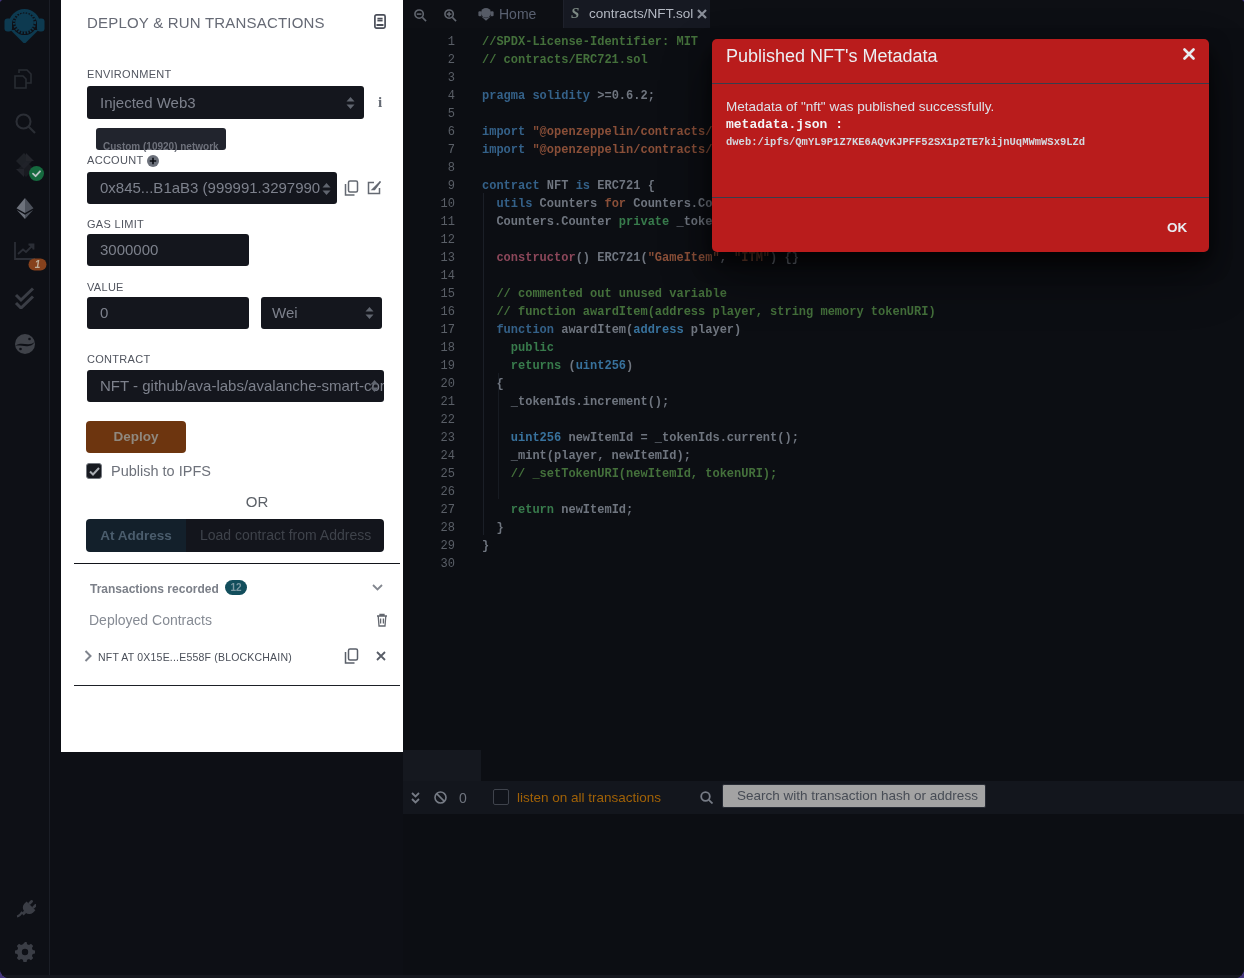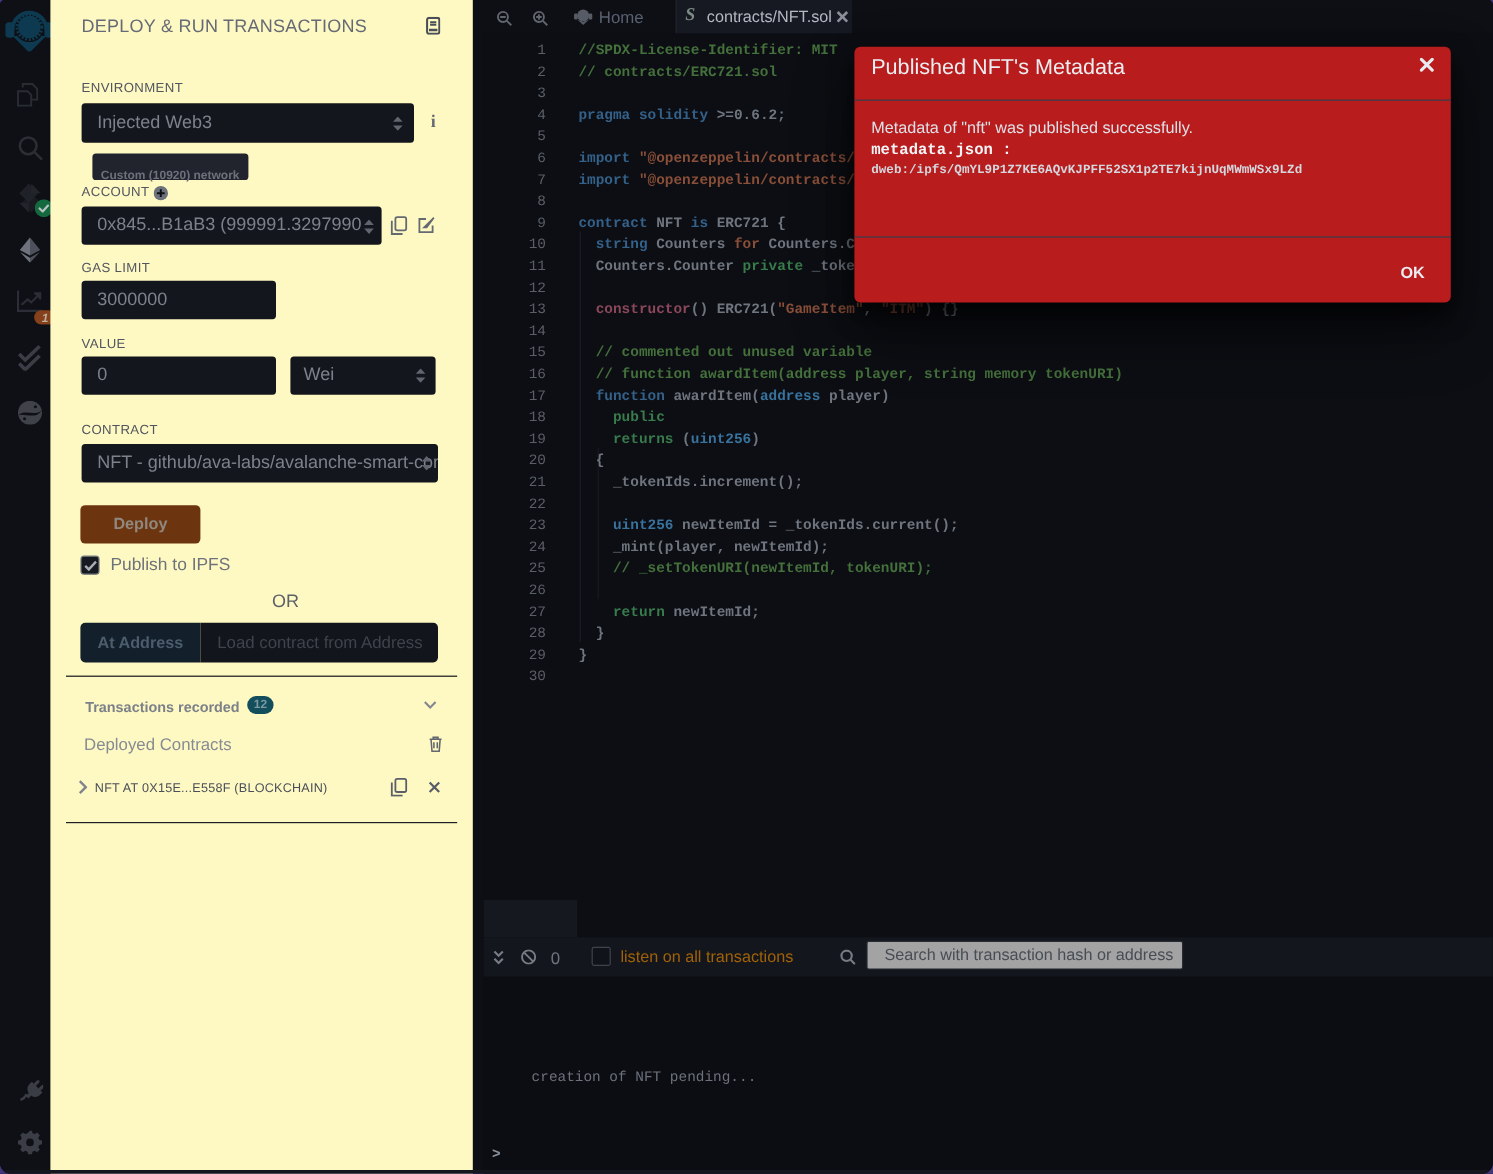--- a/index.html
+++ b/index.html
@@ -10,21 +10,21 @@
   .abs { position:absolute; }
   .lbl { font-size:11px; color:#51555f; letter-spacing:0.3px; }
   .sel { background:#14161d; border-radius:3px; color:#7d818c; font-size:15px; }
   svg { display:block; }
 
   
   #iconbar { position:absolute; left:0; top:0; width:50px; height:978px;
              background:#0e1016; border-right:1px solid #1b1e26; }
 
   
-  #side { position:absolute; left:42px; top:0; width:352px; height:978px; background:#fef9c3; }
+  #side { position:absolute; left:61px; top:0; width:352px; height:752px; background:#ffffff; }
 
   
   #main { position:absolute; left:403px; top:0; width:841px; height:978px; background:#0c0e13; }
   #tabbar { position:absolute; left:0; top:0; width:841px; height:28px; background:#0d0f14; }
   #editor { position:absolute; left:0; top:28px; width:841px; height:753px; background:#0c0e13; }
   pre.code { font-family:"Liberation Mono", monospace; font-size:12px; line-height:18px; font-weight:700; color:#6f757f; }
   .gutter { font-family:"Liberation Mono", monospace; font-size:12px; line-height:18px; color:#5a5f67; text-align:right; }
   .c { color:#44703b; }  
   .k { color:#346189; }  
   .t { color:#38729d; }  
@@ -254,21 +254,21 @@
       <div class="abs" style="left:95px;top:345px;height:126px;border-left:1px solid #171b22;"></div>
       <pre class="code abs" style="left:79px;top:5px;"><span class="c">//SPDX-License-Identifier: MIT</span>
 <span class="c">// contracts/ERC721.sol</span>
 
 <span class="k">pragma</span> <span class="k">solidity</span> &gt;=0.6.2;
 
 <span class="k">import</span> <span class="o">"@openzeppelin/contracts/token/ERC721/ERC721.sol"</span>;
 <span class="k">import</span> <span class="o">"@openzeppelin/contracts/utils/Counters.sol"</span>;
 
 <span class="k">contract</span> NFT <span class="k">is</span> ERC721 {
-  <span class="k">string</span> Counters <span class="o">for</span> Counters.Counter;
+  <span class="k">utils</span> Counters <span class="o">for</span> Counters.Counter;
   Counters.Counter <span class="g">private</span> _tokenIds;
 
   <span class="r">constructor</span>() ERC721(<span class="o">"GameItem"</span>, <span class="o">"ITM"</span>) {}
 
   <span class="c">// commented out unused variable</span>
   <span class="c">// function awardItem(address player, string memory tokenURI)</span>
   <span class="k">function</span> awardItem(<span class="t">address</span> player)
     <span class="g">public</span>
     <span class="g">returns</span> (<span class="t">uint256</span>)
   {
@@ -294,24 +294,20 @@
       </svg>
       <div class="abs" style="left:56px;top:9px;font-size:14px;color:#6f747e;">0</div>
       <div class="abs" style="left:90px;top:8px;width:16px;height:16px;background:#10131a;border:1px solid #3f434c;border-radius:2px;"></div>
       <div class="abs" style="left:114px;top:9px;font-size:13.5px;color:#a16207;">listen on all transactions</div>
       <svg class="abs" style="left:297px;top:10px;" width="13" height="13" viewBox="0 0 13 13" fill="none" stroke="#767b85" stroke-width="1.8">
         <circle cx="5.5" cy="5.5" r="4.3"></circle>
           <line x1="8.8" y1="8.8" x2="12.5" y2="12.5"></line>
       </svg>
       <div class="abs" style="left:319px;top:3px;width:264px;height:24px;background:#a3a3a3;border:1px solid #262a33;border-radius:2px;line-height:22px;padding-left:14px;font-size:13.5px;color:#474c55;">Search with transaction hash or address</div>
     </div>
-    <div id="termbody">
-      <div class="abs" style="left:40px;top:77px;font-family:'Liberation Mono',monospace;font-size:12px;color:#6c717c;">creation of NFT pending...</div>
-      <div class="abs" style="left:7px;top:141px;font-family:'Liberation Mono',monospace;font-size:12px;font-weight:bold;color:#89909b;">&gt;</div>
-    </div>
   </div>
   <div class="abs" style="left:0;bottom:0;width:1244px;height:3px;background:#15171e;"></div>
   <div id="modal">
     <div class="abs" style="left:14px;top:7px;font-size:18px;color:#eceef2;">Published NFT's Metadata</div>
     <svg class="abs" style="left:471px;top:9px;" width="12" height="12" viewBox="0 0 12 12" stroke="#e8ebf0" stroke-width="2.6" stroke-linecap="round">
       <path d="M1.5 1.5 L10.5 10.5 M10.5 1.5 L1.5 10.5"></path>
     </svg>
     <div class="abs" style="left:0;top:44px;width:497px;border-top:1px solid #393d4c;"></div>
     <div class="abs" style="left:14px;top:60px;font-size:13.5px;color:#dde1e8;">Metadata of "nft" was published successfully.</div>
     <div class="abs" style="left:14px;top:78px;font-family:'Liberation Mono',monospace;font-size:13px;font-weight:bold;color:#f2f4f7;">metadata.json :</div>

